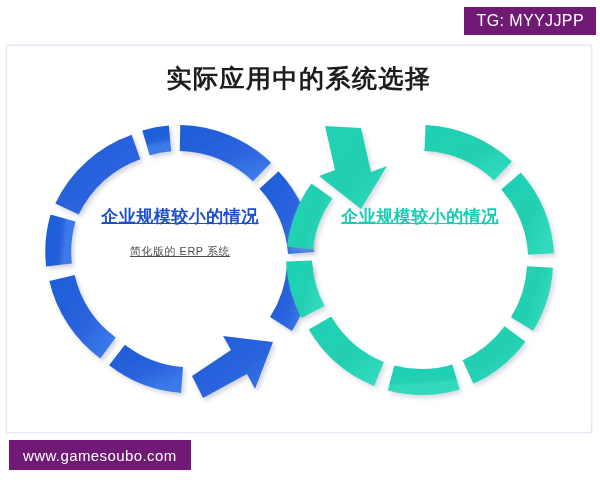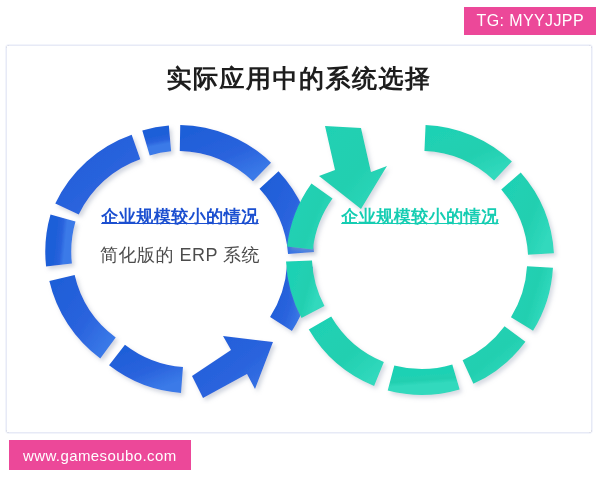--- a/index.html
+++ b/index.html
@@ -90,30 +90,31 @@
   .ring-heading {
     font-size: 17px;
     font-weight: bold;
     letter-spacing: 0.5px;
     text-decoration: underline;
   }
   .ring-heading.blue { color: #1b4fd0; }
   .ring-heading.teal { color: #15cdb2; }
   .ring-sub {
     margin-top: 16px;
-    font-size: 18px;
+    font-size: 11px;
     color: #4c4c4c;
     letter-spacing: 0.5px;
     white-space: nowrap;
+    text-decoration: underline;
   }
 
   
   .wm {
     position: absolute;
-    background: #ec4899;
+    background: #701a75;
     color: #ffffff;
     font-size: 16px;
     letter-spacing: 0.4px;
     display: flex;
     align-items: center;
     justify-content: center;
   }
   .wm-top {
     right: 4px;
     top: 7px;

